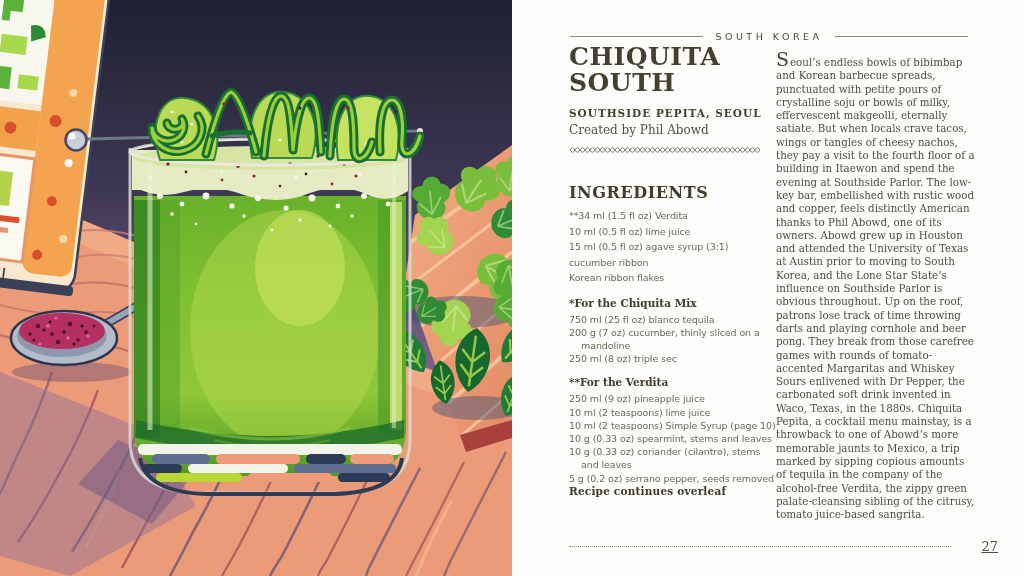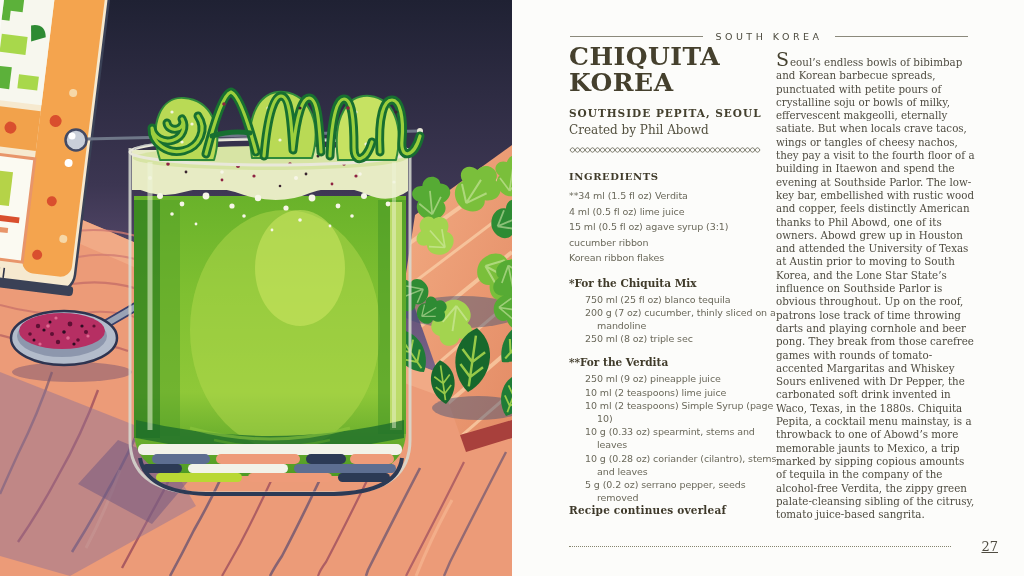--- a/index.html
+++ b/index.html
@@ -15,27 +15,27 @@
   .hdr .rule{flex:1;border-top:1px solid #8b897b;}
   .hdr .rgn{font-family:"DejaVu Sans",sans-serif;font-size:9.5px;letter-spacing:3.5px;
             color:#4c4a3e;white-space:nowrap;}
 
   
   .colL{position:absolute;left:57px;top:44px;width:208px;}
   .title{font-size:25px;line-height:26px;font-weight:700;color:#45402d;letter-spacing:.5px;width:175px;}
   .venue{margin-top:11px;font-size:10.5px;font-weight:700;letter-spacing:1px;color:#44402e;}
   .byline{margin-top:4px;font-size:12px;color:#53503f;}
   .wavy{margin-top:8px;width:196px;height:10px;}
-  .ing-h{margin-top:12px;font-size:10px;font-weight:700;letter-spacing:.6px;color:#403b2a;}
+  .ing-h{margin-top:24px;font-size:16px;font-weight:700;letter-spacing:.6px;color:#403b2a;}
   .ing{font-family:"DejaVu Sans",sans-serif;font-size:9.5px;color:#6b695b;
        padding-left:12px;text-indent:-12px;letter-spacing:-.1px;}
   .lst-main{margin-top:6px;}
   .lst-main .ing{line-height:15.5px;}
   .sub-h{margin-top:11px;font-size:10.5px;font-weight:700;color:#403b2a;}
-  .lst-sub{margin-top:4px;margin-left:16px;}
+  .lst-sub{margin-top:4px;}
   .lst-sub .ing{line-height:13.2px;}
   .note{font-size:10.5px;font-weight:700;color:#3e392a;letter-spacing:.2px;}
 
   
   .colR{position:absolute;left:264px;top:56px;width:200px;font-size:10.3px;line-height:13.3px;
         color:#4f4c41;}
   .dropcap{font-size:19px;line-height:0;margin-right:1px;color:#45412f;}
 
   
   .ftr{position:absolute;left:57px;right:14px;top:539px;display:flex;align-items:center;}
@@ -344,52 +344,52 @@
 
   <div class="pg">
 
     <div class="hdr">
       <span class="rule"></span>
       <span class="rgn">SOUTH KOREA</span>
       <span class="rule"></span>
     </div>
 
     <div class="colL">
-      <div class="title">CHIQUITA KOREA</div>
+      <div class="title">CHIQUITA SOUTH</div>
       <div class="venue">SOUTHSIDE PEPITA, SEOUL</div>
       <div class="byline">Created by Phil Abowd</div>
 
       <svg class="wavy" viewBox="0 0 196 10">
         <path d="M1,5 q2.5,-4.5 5,0 t5,0 t5,0 t5,0 t5,0 t5,0 t5,0 t5,0 t5,0 t5,0 t5,0 t5,0 t5,0 t5,0 t5,0 t5,0 t5,0 t5,0 t5,0 t5,0 t5,0 t5,0 t5,0 t5,0 t5,0 t5,0 t5,0 t5,0 t5,0 t5,0 t5,0 t5,0 t5,0 t5,0 t5,0 t5,0 t5,0 t5,0" fill="none" stroke="#7b7a6c" stroke-width="1"></path>
         <path d="M1,5 q2.5,4.5 5,0 t5,0 t5,0 t5,0 t5,0 t5,0 t5,0 t5,0 t5,0 t5,0 t5,0 t5,0 t5,0 t5,0 t5,0 t5,0 t5,0 t5,0 t5,0 t5,0 t5,0 t5,0 t5,0 t5,0 t5,0 t5,0 t5,0 t5,0 t5,0 t5,0 t5,0 t5,0 t5,0 t5,0 t5,0 t5,0 t5,0 t5,0" fill="none" stroke="#7b7a6c" stroke-width="1"></path>
       </svg>
 
       <div class="ing-h">INGREDIENTS</div>
       <div class="lst-main">
         <div class="ing">**34 ml (1.5 fl oz) Verdita</div>
-        <div class="ing">4 ml (0.5 fl oz) lime juice</div>
+        <div class="ing">10 ml (0.5 fl oz) lime juice</div>
         <div class="ing">15 ml (0.5 fl oz) agave syrup (3:1)</div>
         <div class="ing">cucumber ribbon</div>
         <div class="ing">Korean ribbon flakes</div>
       </div>
 
       <div class="sub-h">*For the Chiquita Mix</div>
       <div class="lst-sub">
         <div class="ing">750 ml (25 fl oz) blanco tequila</div>
         <div class="ing">200 g (7 oz) cucumber, thinly sliced on a mandoline</div>
         <div class="ing">250 ml (8 oz) triple sec</div>
       </div>
 
       <div class="sub-h">**For the Verdita</div>
       <div class="lst-sub">
         <div class="ing">250 ml (9 oz) pineapple juice</div>
         <div class="ing">10 ml (2 teaspoons) lime juice</div>
         <div class="ing">10 ml (2 teaspoons) Simple Syrup (page 10)</div>
         <div class="ing">10 g (0.33 oz) spearmint, stems and leaves</div>
-        <div class="ing">10 g (0.28 oz) coriander (cilantro), stems and leaves</div>
+        <div class="ing">10 g (0.33 oz) coriander (cilantro), stems and leaves</div>
         <div class="ing">5 g (0.2 oz) serrano pepper, seeds removed</div>
       </div>
 
       <div class="note">Recipe continues overleaf</div>
     </div>
 
     <div class="colR">
       <span class="dropcap">S</span><span>eoul’s endless bowls of bibimbap and Korean barbecue spreads, punctuated with petite pours of crystalline soju or bowls of milky, effervescent makgeolli, eternally satiate. But when locals crave tacos, wings or tangles of cheesy nachos, they pay a visit to the fourth floor of a building in Itaewon and spend the evening at Southside Parlor. The low-key bar, embellished with rustic wood and copper, feels distinctly American thanks to Phil Abowd, one of its owners. Abowd grew up in Houston and attended the University of Texas at Austin prior to moving to South Korea, and the Lone Star State’s influence on Southside Parlor is obvious throughout. Up on the roof, patrons lose track of time throwing darts and playing cornhole and beer pong. They break from those carefree games with rounds of tomato-accented Margaritas and Whiskey Sours enlivened with Dr Pepper, the carbonated soft drink invented in Waco, Texas, in the 1880s. Chiquita Pepita, a cocktail menu mainstay, is a throwback to one of Abowd’s more memorable jaunts to Mexico, a trip marked by sipping copious amounts of tequila in the company of the alcohol-free Verdita, the zippy green palate-cleansing sibling of the citrusy, tomato juice-based sangrita.</span>
     </div>
 

